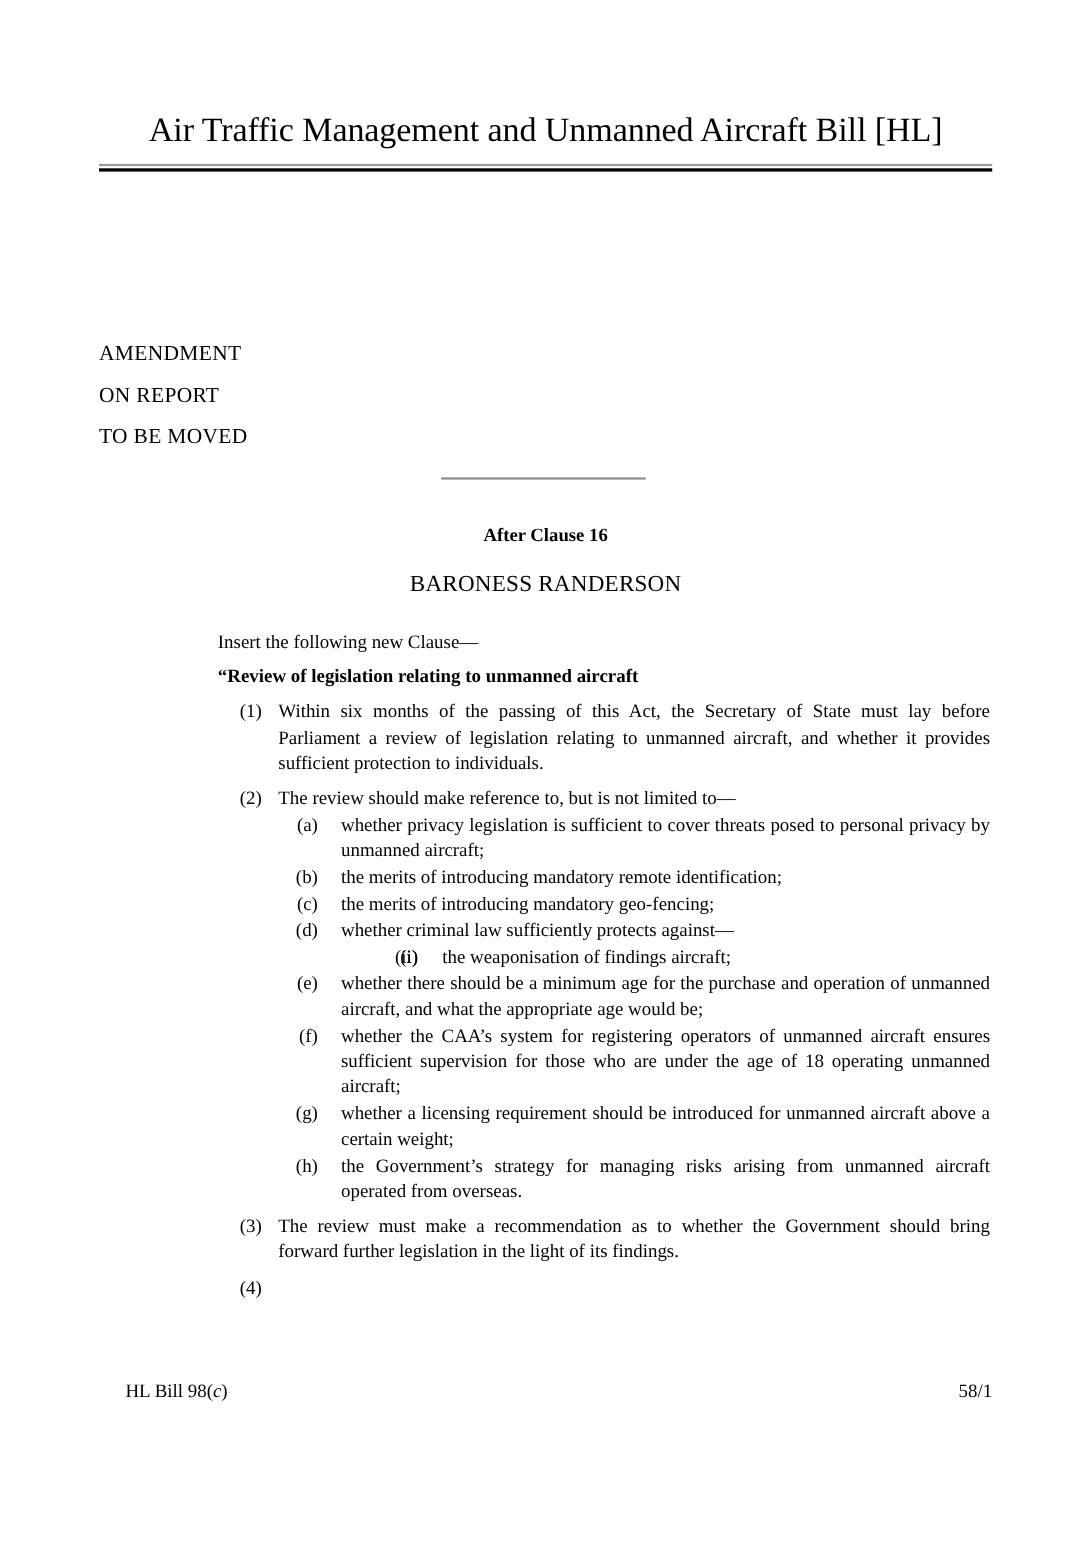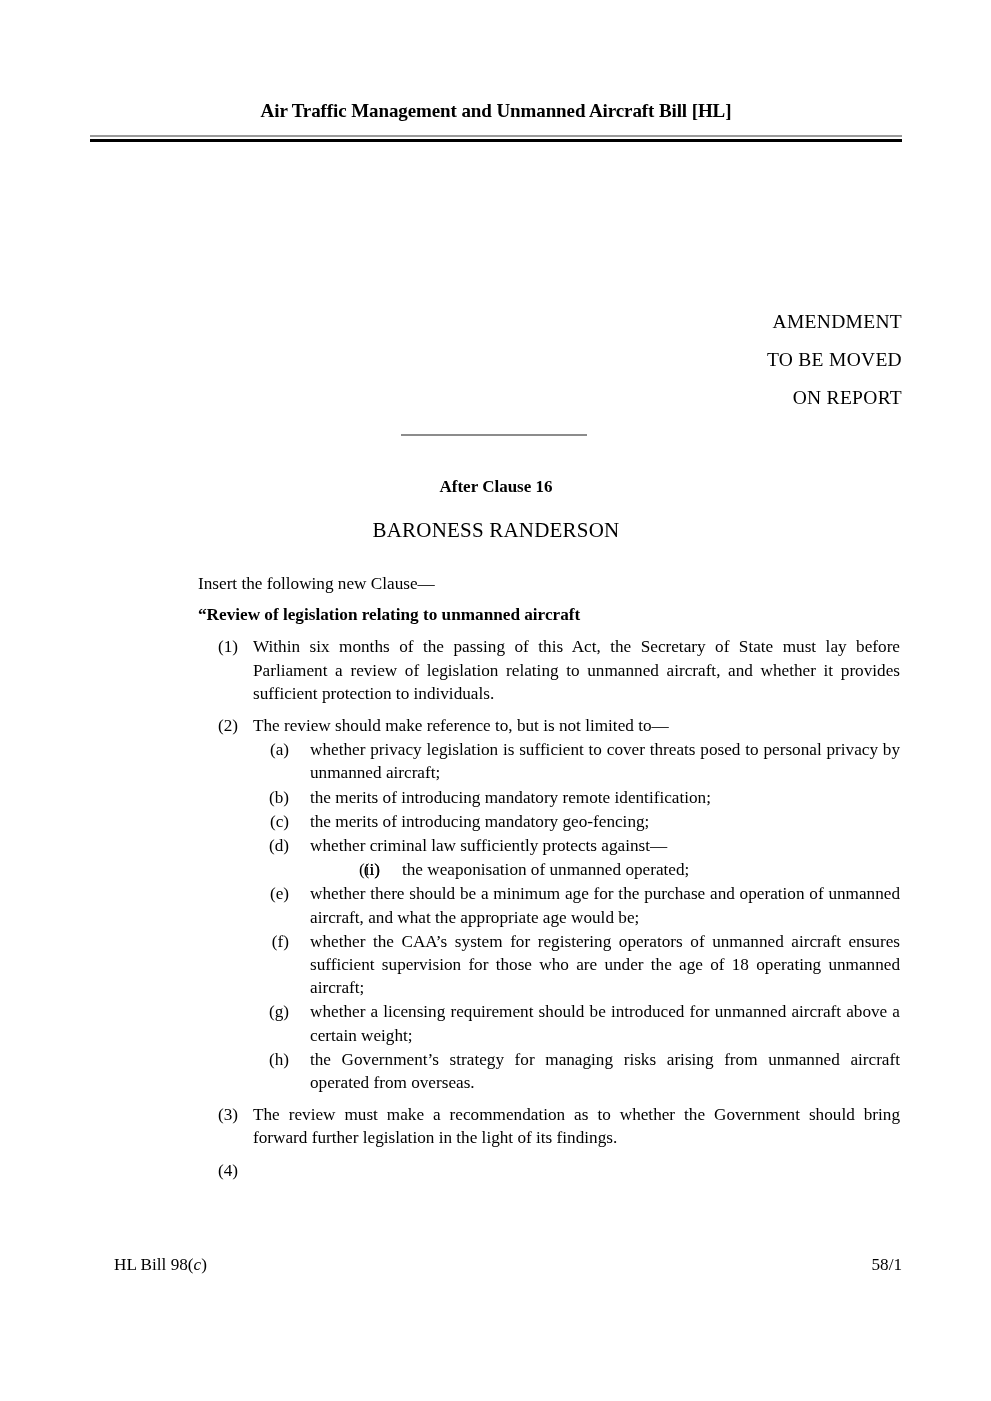--- a/index.html
+++ b/index.html
@@ -26,22 +26,22 @@
   }
 
   
   .title-block {
     position: absolute;
     left: 90px;
     top: 100px;
     width: 812px;
   }
   .doc-title {
-    font-size: 19px;
-    font-weight: bold;
+    font-size: 31px;
+    font-weight: normal;
     text-align: center;
     letter-spacing: -0.1px;
     line-height: 1.15;
     margin: 0;
     white-space: nowrap;
   }
   .rule-thin {
     height: 2px;
     background: #9a9a9a;
     margin-top: 13px;
@@ -51,21 +51,21 @@
     background: #000000;
     margin-top: 2px;
   }
 
   
   .amend-head {
     position: absolute;
     left: 90px;
     top: 303px;
     width: 812px;
-    text-align: right;
+    text-align: left;
     font-size: 19.5px;
     line-height: 38px;
   }
   .amend-head div {
     letter-spacing: 0.3px;
   }
 
   .divider {
     position: absolute;
     left: 401px;
@@ -193,22 +193,22 @@
 <div class="page">
 
   <div class="title-block">
     <h1 class="doc-title">Air Traffic Management and Unmanned Aircraft Bill [HL]</h1>
     <div class="rule-thin"></div>
     <div class="rule-thick"></div>
   </div>
 
   <div class="amend-head">
     <div>AMENDMENT</div>
+    <div>ON REPORT</div>
     <div>TO BE MOVED</div>
-    <div>ON REPORT</div>
   </div>
 
   <div class="divider"></div>
 
   <div class="after-clause">After Clause 16</div>
 
   <div class="sponsor">BARONESS RANDERSON</div>
 
   <div class="body-text">
 
@@ -245,21 +245,21 @@
         <div class="lvl2">
           <span class="marker">(d)</span>
           <span>whether criminal law sufficiently protects against—</span>
 
           <div class="sublist">
             <div class="lvl3">
               <span class="marker">(i)</span>
             </div>
             <div class="lvl3">
               <span class="marker">(ii)</span>
-              <span>the weaponisation of unmanned operated;</span>
+              <span>the weaponisation of findings aircraft;</span>
             </div>
           </div>
         </div>
 
         <div class="lvl2">
           <span class="marker">(e)</span>
           <span>whether there should be a minimum age for the purchase and operation of unmanned aircraft, and what the appropriate age would be;</span>
         </div>
 
         <div class="lvl2">

